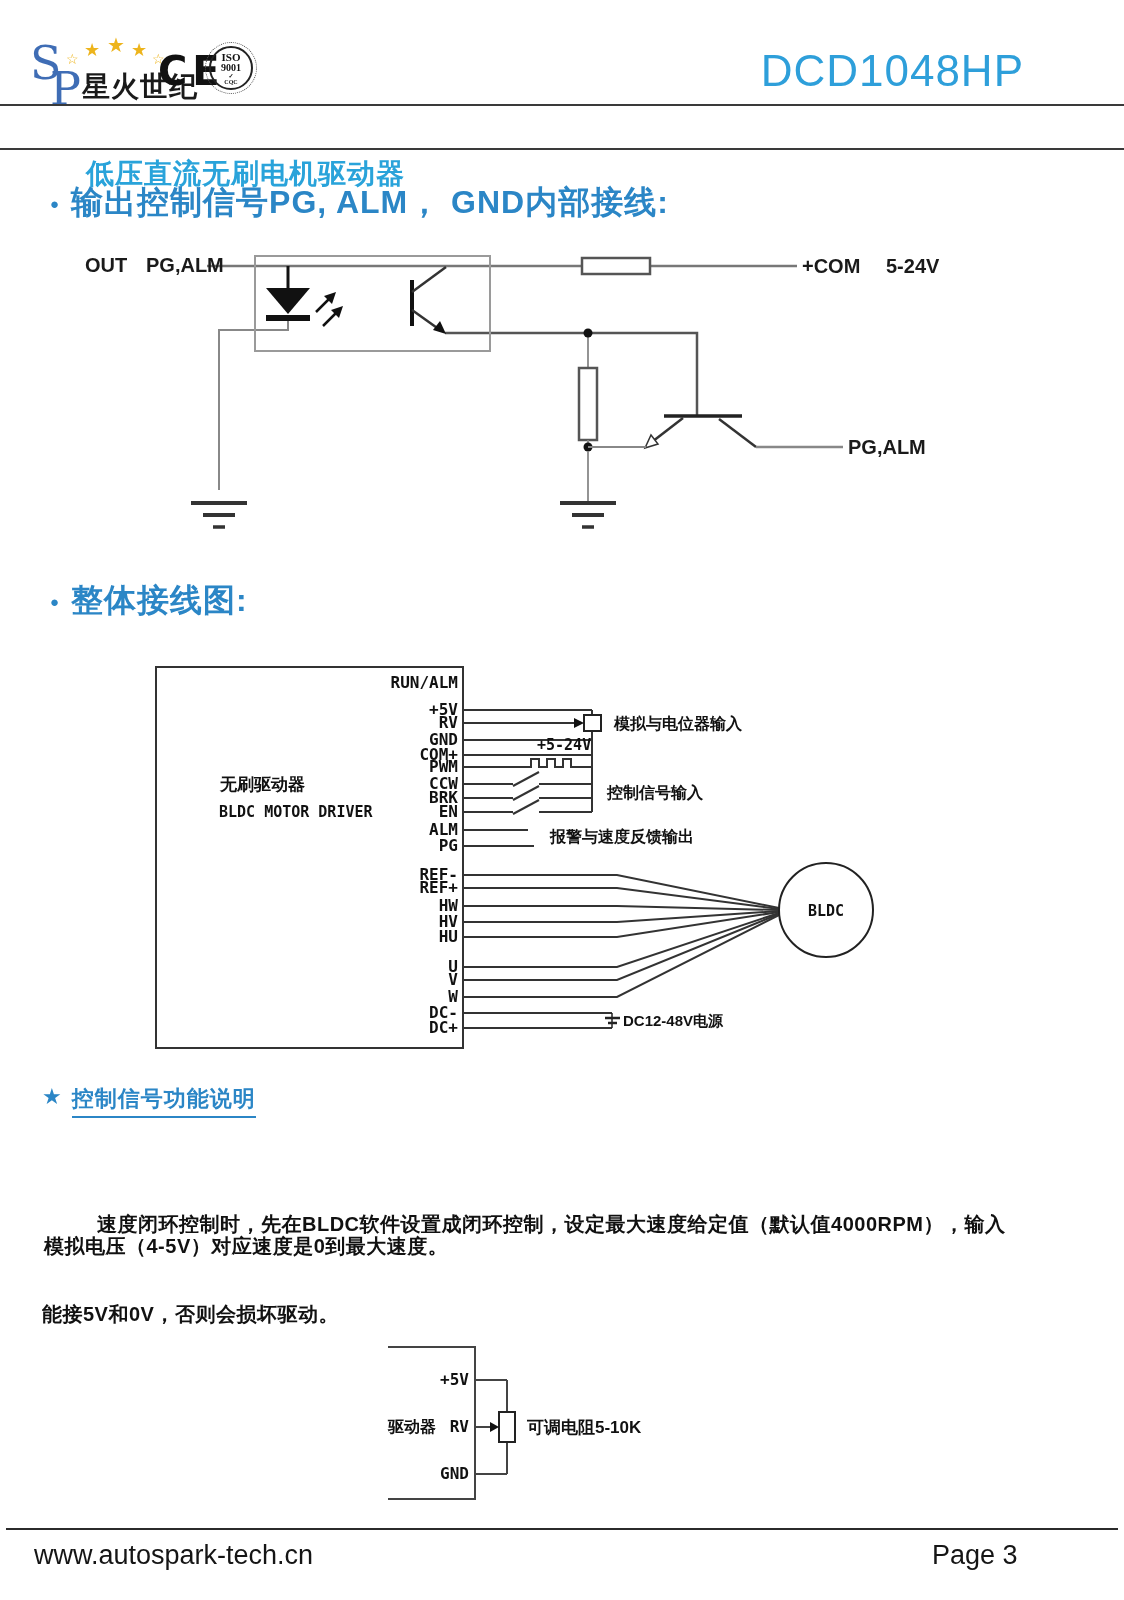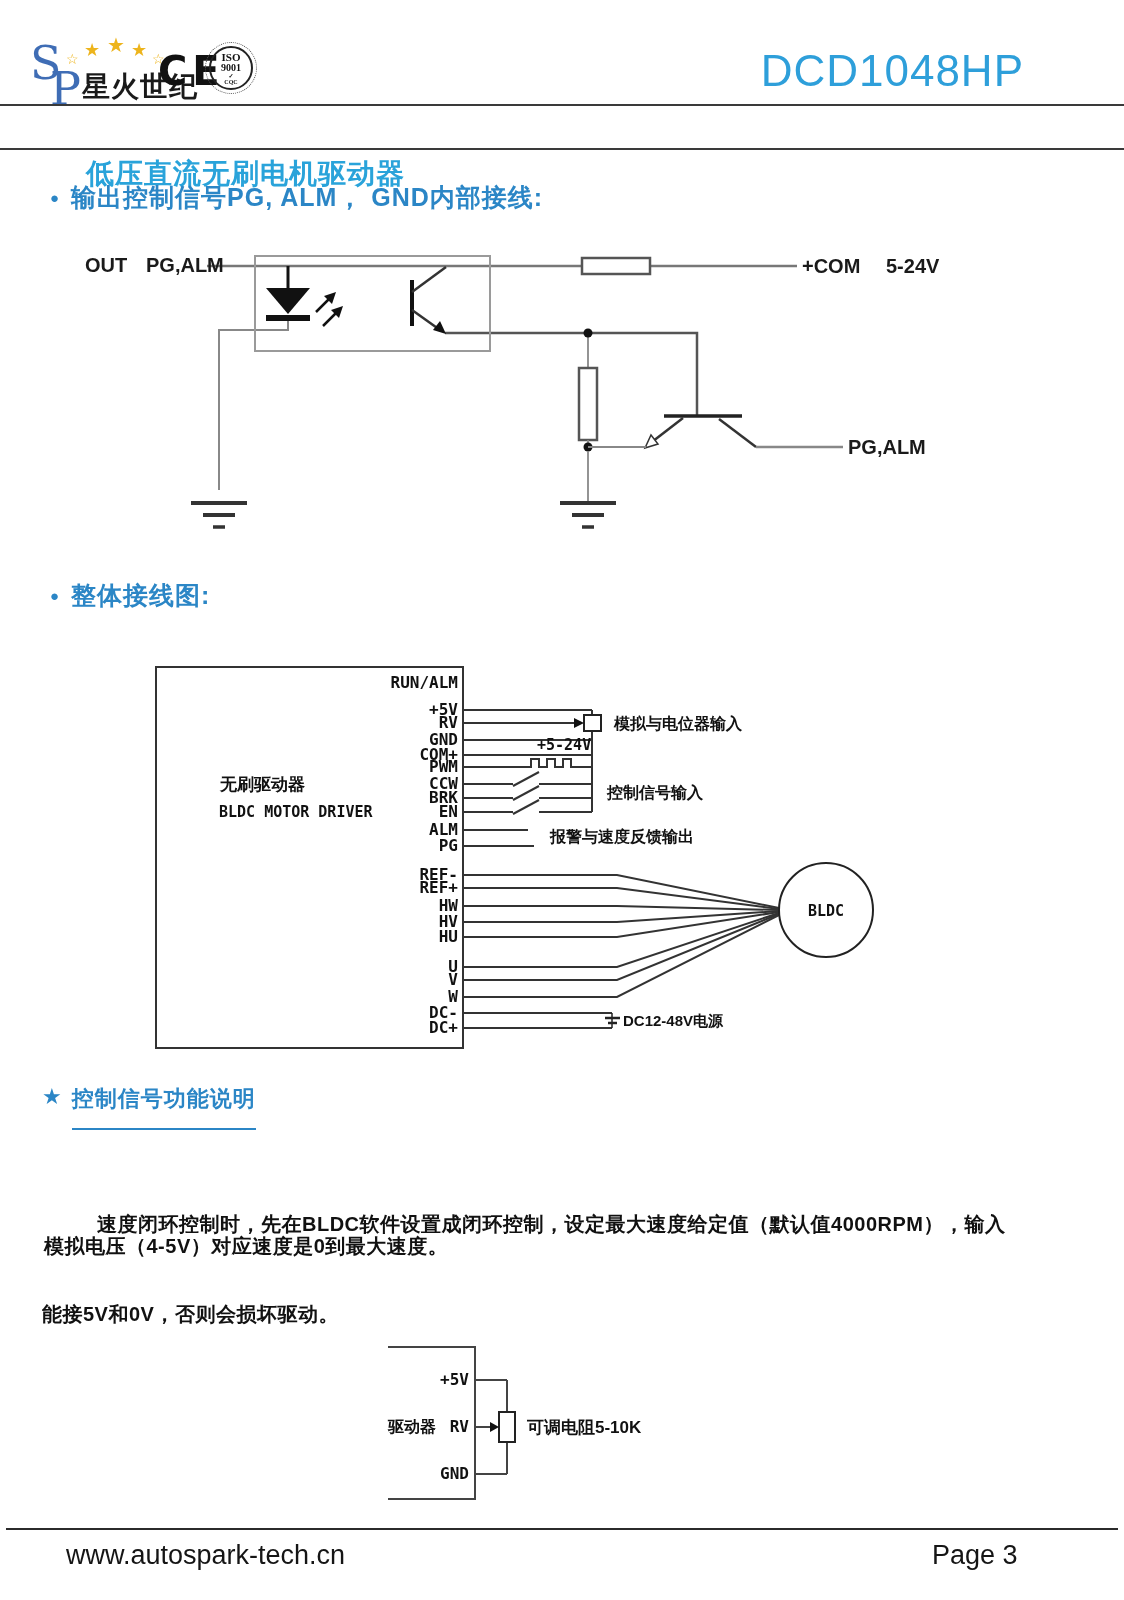--- a/index.html
+++ b/index.html
@@ -17,35 +17,35 @@
   .iso-inner { width:44px; height:44px; border:2px solid #222; border-radius:50%; display:flex; flex-direction:column; align-items:center; justify-content:center; }
   .iso-inner div { font-family:"Liberation Serif","DejaVu Serif",serif; font-weight:bold; color:#111; line-height:1; }
   .iso-t1 { font-size:11px; } .iso-t2 { font-size:10px; } .iso-t3 { font-size:6px; }
   .doc-title { font-size:44px; color:#2e9fda; letter-spacing:1px; }
   .hline { background:#3a3a3a; }
   .subtitle { font-size:28px; font-weight:bold; color:#29a3da; letter-spacing:1px; }
 
   
   .sec { display:flex; align-items:center; color:#2b86c6; }
   .sec .dot { font-size:15px; margin-right:12px; }
-  .sec .txt { font-size:25px; font-weight:bold; letter-spacing:1px;text-align:center; }
+  .sec .txt { font-size:32px; font-weight:bold; letter-spacing:1px;text-align:center; }
   .sec3 { display:flex; align-items:flex-start; color:#2b86c6; }
   .sec3 .star-ic { font-size:22px; margin-right:10px; }
-  .sec3 .txt { font-size:22px; font-weight:bold; border-bottom:2px solid #2b86c6; padding-bottom:14px; letter-spacing:1px; }
+  .sec3 .txt { font-size:22px; font-weight:bold; border-bottom:2px solid #2b86c6; padding-bottom:2px; letter-spacing:1px; }
 
   
   .para { font-size:20px; font-weight:bold; color:#111; white-space:nowrap; letter-spacing:0.5px; }
 
   
   svg text { font-family:"DejaVu Sans Mono","Liberation Mono",monospace; font-weight:bold; fill:#111; }
   svg text.cjk { font-family:"Liberation Sans","DejaVu Sans",sans-serif; }
   svg text.lbl1 { font-family:"Liberation Sans","DejaVu Sans",sans-serif; font-size:20px; fill:#1a1a1a; }
 
   
-  .footer-url { font-size:27px; color:#151515;margin-left:32px; }
+  .footer-url { font-size:27px; color:#151515; }
   .footer-page { font-size:27px; color:#151515; }
 </style>
 </head>
 <body>
 
 <div class="page">
 
   <div class="abs" style="left:30px; top:30px; width:250px; height:78px;">
     <span class="abs logo-s" style="left:0px; top:6px;">S</span>
     <span class="abs logo-p" style="left:20px; top:32px;">P</span>

